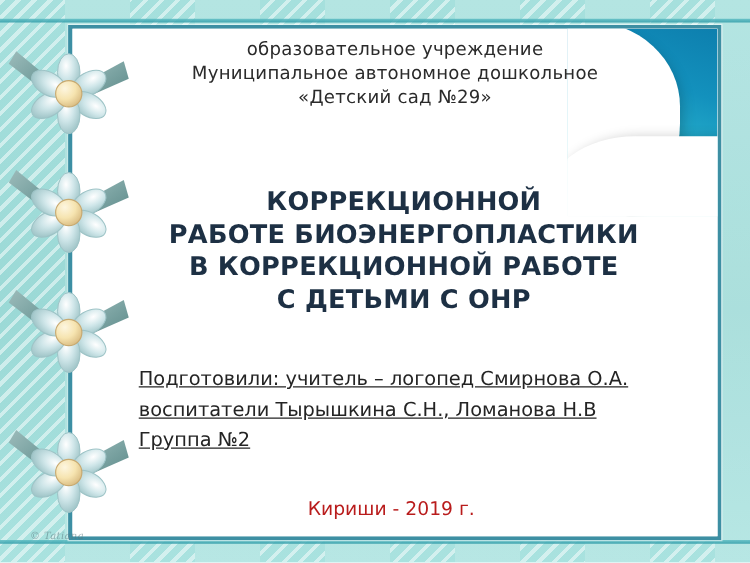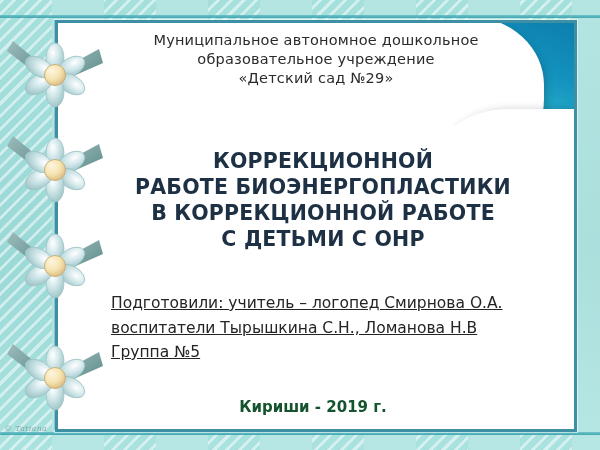--- a/index.html
+++ b/index.html
@@ -146,37 +146,36 @@
     font-size: 15.5px;
     line-height: 24.5px;
     text-decoration: underline;
   }
   .city-block {
     position: absolute;
     left: 20px;
     top: 375px;
     width: 470px;
     text-align: center;
-    color: #14532d;
+    color: #b91c1c;
     font-size: 15px;
-    font-weight: bold;
   }
 
   
   .flower-strip {
     position: absolute;
     left: 0;
     top: 0;
     width: 112px;
     height: 450px;
     pointer-events: none;
   }
   .watermark {
     position: absolute;
-    left: 4px;
+    left: 24px;
     top: 424px;
     font-size: 8px;
     color: rgba(90,120,125,0.55);
     font-style: italic;
     font-family: "DejaVu Serif", serif;
     letter-spacing: .3px;
   }
 </style>
 </head>
 <body>
@@ -191,36 +190,36 @@
   <div class="card">
     <div class="card-inner">
 
       <div class="curl">
         <div class="curl-fill"></div>
         <div class="curl-white"></div>
         <div class="curl-white2"></div>
       </div>
 
       <div class="header-block">
+        <div>образовательное учреждение</div>
         <div>Муниципальное автономное дошкольное</div>
-        <div>образовательное учреждение</div>
         <div>«Детский сад №29»</div>
       </div>
 
       <div class="title-block">
         <div>КОРРЕКЦИОННОЙ</div>
         <div>РАБОТЕ БИОЭНЕРГОПЛАСТИКИ</div>
         <div>В КОРРЕКЦИОННОЙ РАБОТЕ</div>
         <div>С ДЕТЬМИ С ОНР</div>
       </div>
 
       <div class="authors-block">
         <div>Подготовили: учитель – логопед Смирнова О.А.</div>
         <div>воспитатели Тырышкина С.Н., Ломанова Н.В</div>
-        <div>Группа №5</div>
+        <div>Группа №2</div>
       </div>
 
       <div class="city-block">Кириши - 2019 г.</div>
 
     </div>
   </div>
 
   <div class="flower-strip">
     <svg width="112" height="450" viewBox="0 0 112 450" xmlns="http://www.w3.org/2000/svg">
       <defs>

